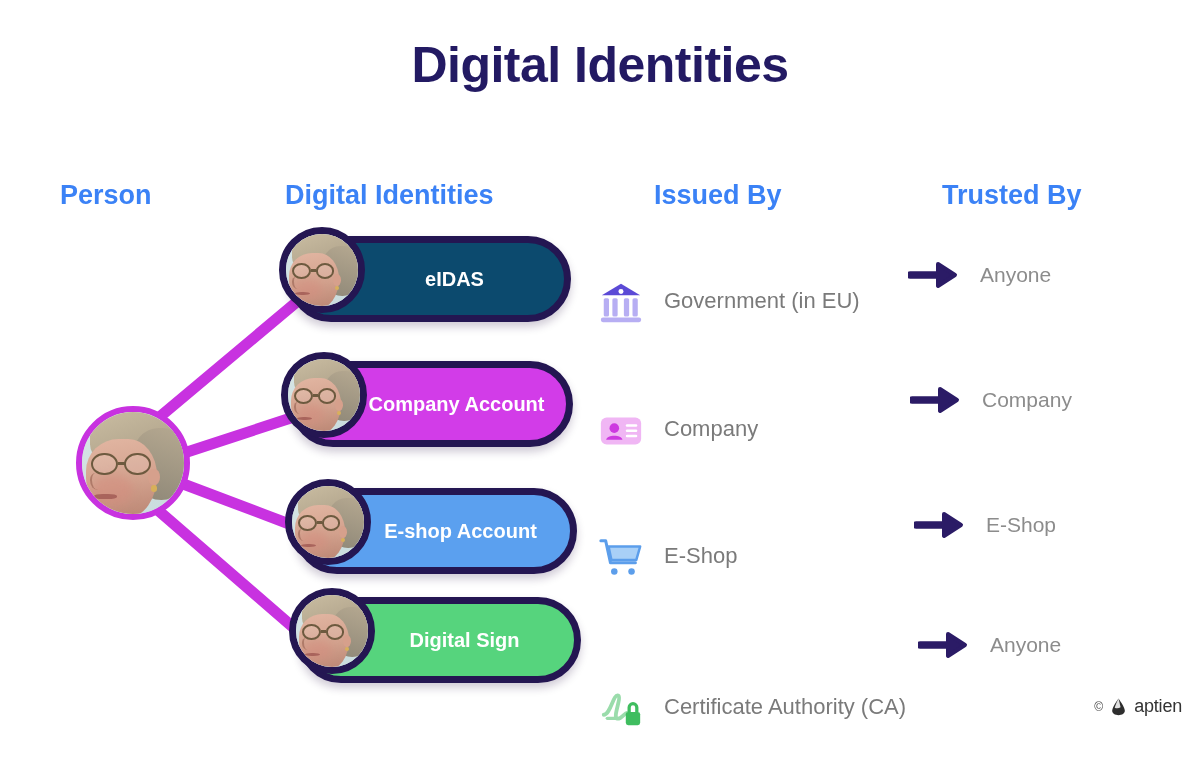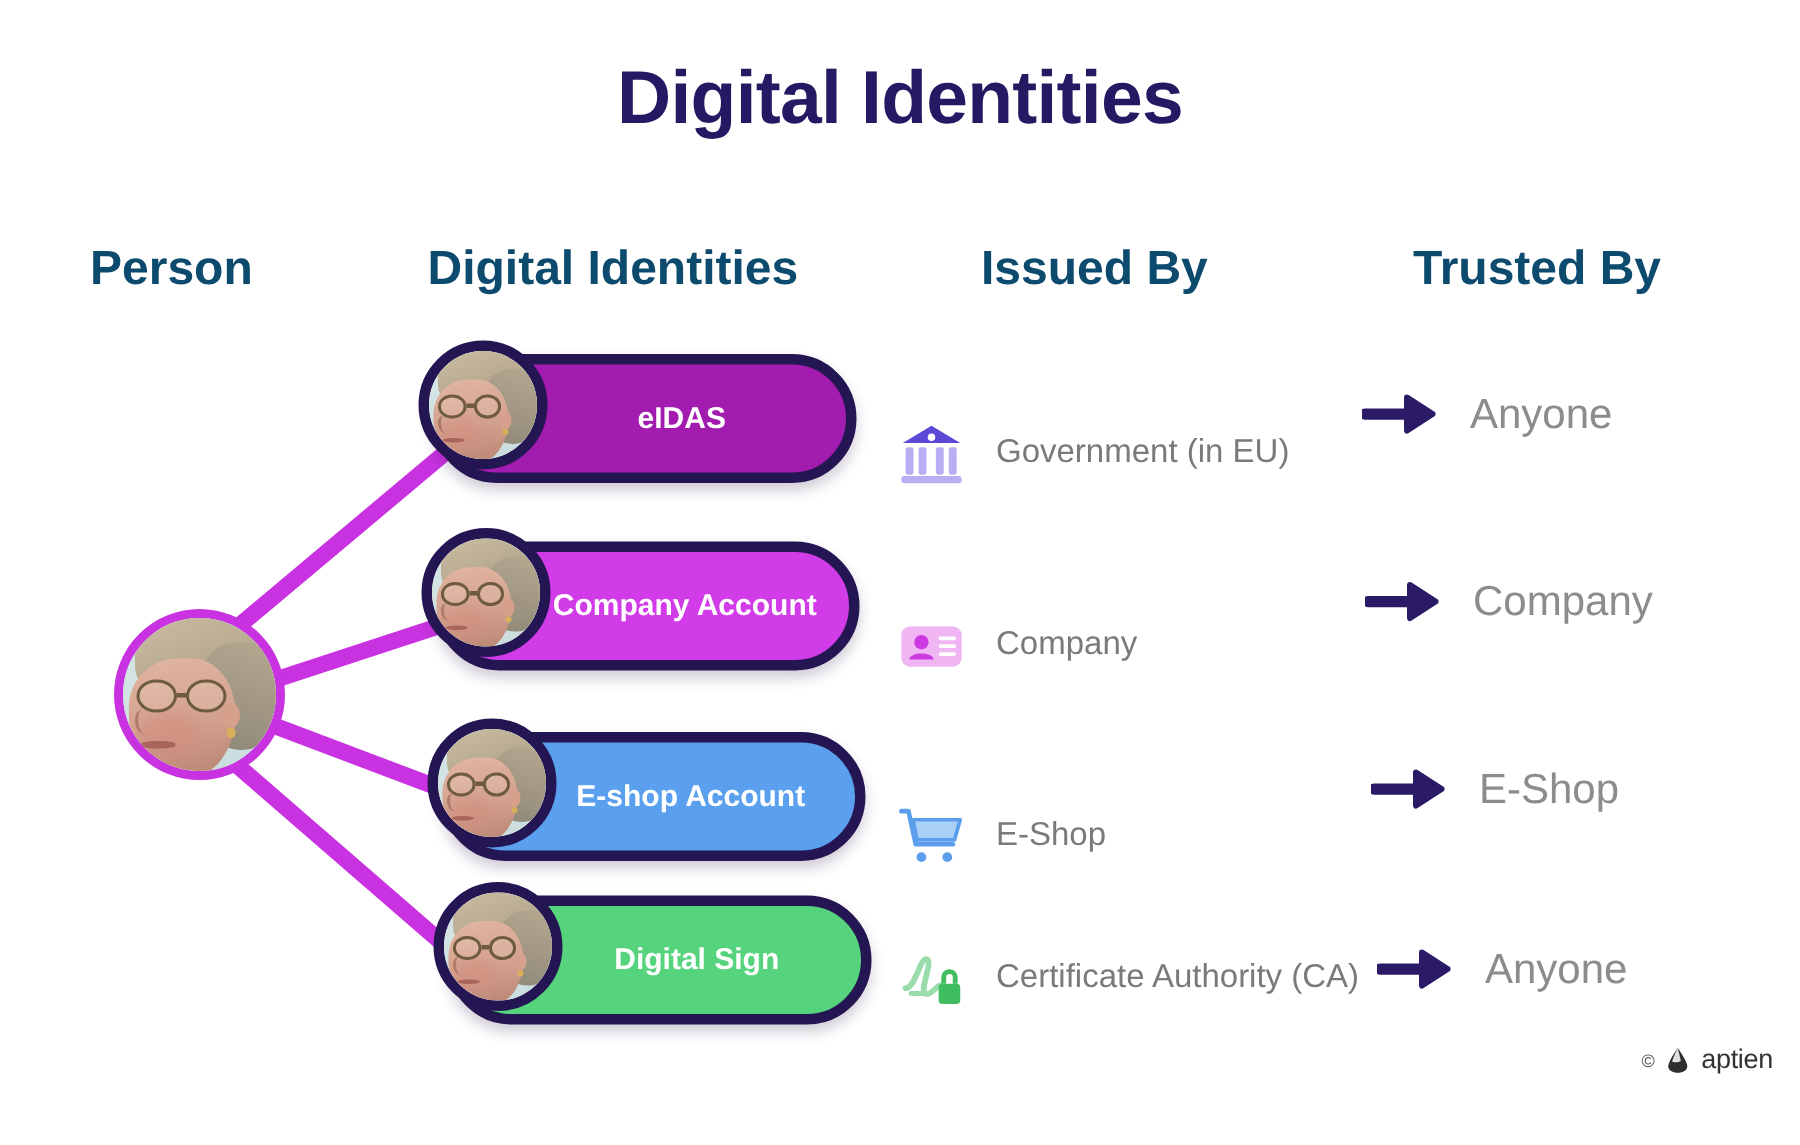--- a/index.html
+++ b/index.html
@@ -29,24 +29,25 @@
     text-align: center;
     font-size: 50px;
     font-weight: bold;
     letter-spacing: -0.5px;
     color: #231a63;
   }
 
   
   .col-header {
     position: absolute;
-    font-size: 32px;
+    font-size: 27px;
     font-weight: bold;
-    color: #0c4a6e;
+    color: #3b82f6;
     white-space: nowrap;
+    margin-top: 20px;
   }
   .hdr-person    { left: 60px;  top: 160px; }
   .hdr-identity  { left: 285px; top: 160px; }
   .hdr-issued    { left: 654px; top: 160px; }
   .hdr-trusted   { left: 942px; top: 160px; }
 
   
   #connectors {
     position: absolute;
     left: 0; top: 0;
@@ -243,21 +244,21 @@
     display: flex;
     align-items: center;
   }
   .arrow-icon {
     width: 52px;
     height: 30px;
     flex: 0 0 52px;
     margin-right: 20px;
   }
   .trusted-label {
-    font-size: 28px;
+    font-size: 21px;
     color: #8c8c8c;
     white-space: nowrap;
   }
 
   
   .footer-logo {
     position: absolute;
     right: 18px;
     bottom: 46px;
     display: flex;
@@ -309,21 +310,21 @@
         <div class="lens r"></div>
         <div class="bridge"></div>
       </div>
       <div class="nose"></div>
       <div class="mouth"></div>
     </div>
   </div>
 
   <div id="rows-layer">
       <div class="id-row" style="left: 288px; top: 236px; width: 283px;">
-    <div class="pill" style="width:283px;background:#a21caf;">
+    <div class="pill" style="width:283px;background:#0c4a6e;">
       <span class="pill-label">eIDAS</span>
     </div>
     <div class="pill-avatar">
 
   <div class="face">
     <div class="hair"></div>
     <div class="hair2"></div>
     <div class="skin"></div>
     <div class="cheek"></div>
     <div class="ear"></div>
@@ -465,21 +466,21 @@
     <div class="glasses">
       <div class="lens l"></div>
       <div class="lens r"></div>
       <div class="bridge"></div>
     </div>
     <div class="nose"></div>
     <div class="mouth"></div>
   </div>
     </div>
       </div>
-      <div class="issued" style="left: 598px; top: 600px;">
+      <div class="issued" style="left: 598px; top: 656px;">
     <span class="issued-icon">
       <svg viewBox="0 0 48 48" width="46" height="46">
         <path d="M6 30 C13 30 16 8 21 10 C25 12 15 33 20 34 C24 35 28 28 30 28" fill="none" stroke="#9adcab" stroke-width="4" stroke-linecap="round"></path>
         <rect x="8" y="32" width="16" height="3.4" rx="1.7" fill="#9adcab"></rect>
         <rect x="29" y="27" width="15" height="14" rx="2.6" fill="#3fbd5f"></rect>
         <path d="M32.5 27 L32.5 22.5 A4 4 0 0 1 40.5 22.5 L40.5 27" fill="none" stroke="#3fbd5f" stroke-width="3.4"></path>
       </svg>
     </span>
     <span class="issued-label">Certificate Authority (CA)</span>
       </div>

